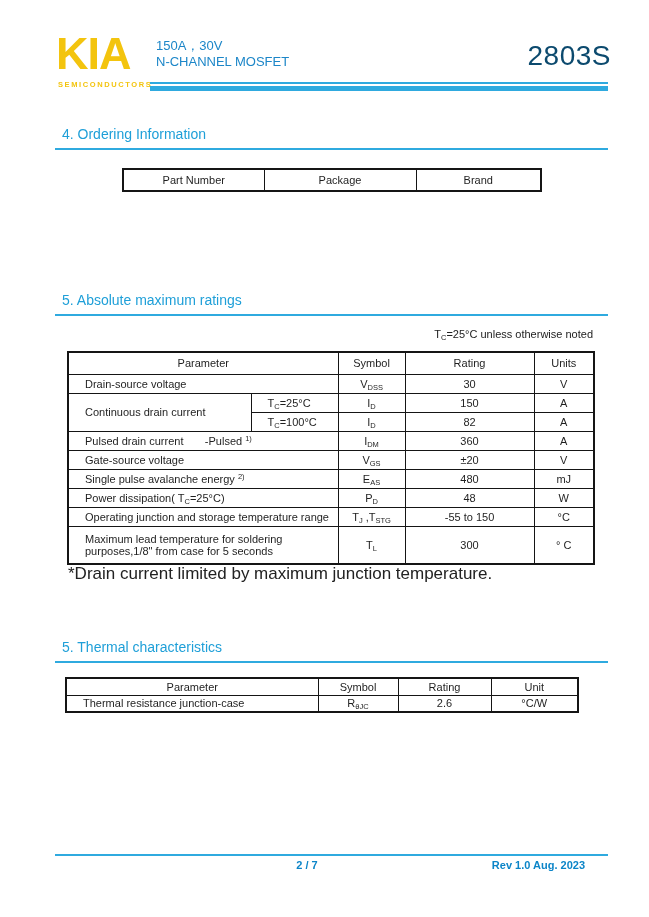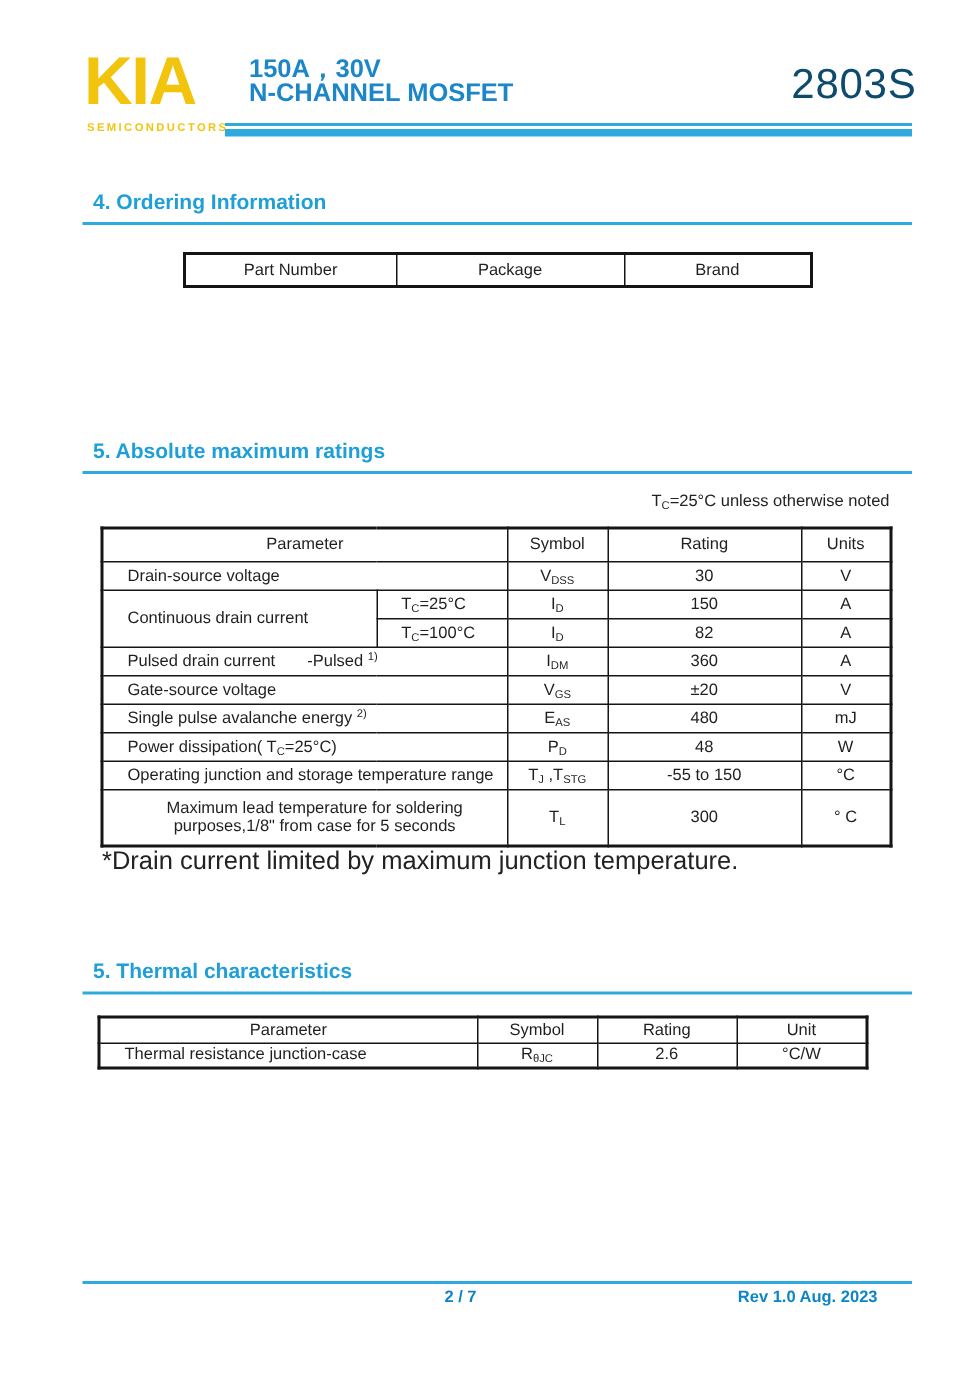--- a/index.html
+++ b/index.html
@@ -6,30 +6,30 @@
   html,body { background:#ffffff; }
   body {
     width:649px; height:917px; position:relative; overflow:hidden;
     font-family:"Liberation Sans", sans-serif; color:#1f1f1f;
   }
   .abs { position:absolute; }
 
   
   .logo-text { left:56px; top:30px; font-size:45px; font-weight:bold; color:#f3c40e; letter-spacing:-1px; line-height:48px; }
   .logo-sub  { left:58px; top:80px; font-size:7.5px; font-weight:bold; color:#f3c40e; letter-spacing:1.6px; }
-  .spec-block{ left:156px; top:38px; font-size:17px; font-weight:bold; color:#1c86c8; line-height:16px;margin-left:10px; }
+  .spec-block{ left:156px; top:38px; font-size:13px; font-weight:normal; color:#1c86c8; line-height:16px; }
   .product   { top:40px; right:38px; font-size:28px; color:#0c4a6e; letter-spacing:0.5px; }
   .header-rules { left:150px; top:82px; width:458px; }
   .rule-thin  { height:2px; background:#2faadf; }
   .rule-gap   { height:2px; }
   .rule-thick { height:5px; background:#2faadf; }
 
   
   .section-title {
-    left:55px; width:553px; color:#1e9fd8; font-size:14px; font-weight:bold;
+    left:55px; width:553px; color:#1e9fd8; font-size:14px; font-weight:normal;
     padding:0 0 6px 7px; border-bottom:2px solid #2faadf;
   }
   .sec4 { top:126px; } .sec5 { top:292px; } .sec6 { top:639px; }
 
   
   table { border-collapse:collapse; table-layout:fixed; }
   table, td { border:1px solid #151515; }
   table { border-width:2px; }
   td { font-size:11px; color:#1f1f1f; text-align:center; vertical-align:middle; padding:1px 3px; }
   td.left { text-align:left; padding-left:16px; }
@@ -37,21 +37,21 @@
   sup { font-size:7.5px; vertical-align:baseline; position:relative; top:-4px; }
 
   .ordering-table { left:122px; top:168px; width:418px; }
   .ordering-table td { height:22px; }
 
   .note { left:67px; top:328px; width:526px; text-align:right; font-size:11px; color:#222; }
 
   .ratings-table { left:67px; top:351px; width:526px; }
   .ratings-table td { height:19px; }
   .ratings-table tr.hdr td { height:22px; }
-  .ratings-table tr.tall td { height:38px;text-align:center; }
+  .ratings-table tr.tall td { height:38px; }
 
   .footnote { left:68px; top:564px; font-size:17px; color:#222; }
 
   .thermal-table { left:65px; top:677px; width:512px; }
   .thermal-table td { height:17px; }
 
   
   .footer-rule { left:55px; top:854px; width:553px; height:2px; background:#2faadf; }
   .page-num { left:0; top:859px; width:614px; text-align:center; font-size:11px; font-weight:bold; color:#0c85c8; }
   .rev-info { top:859px; right:64px; font-size:11px; font-weight:bold; color:#0c85c8;text-align:right; }

